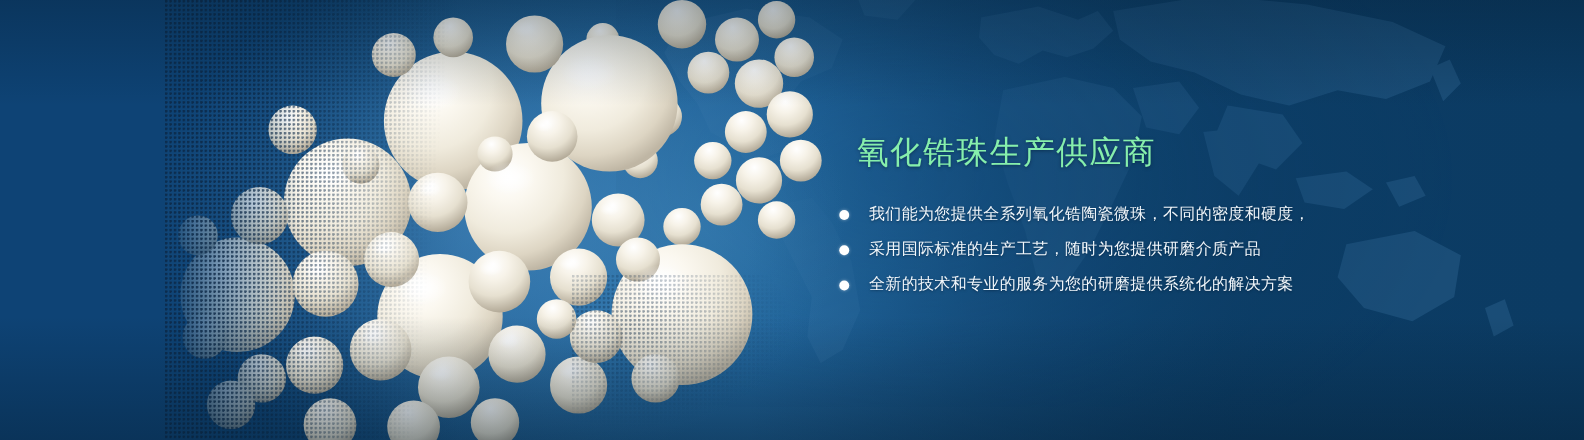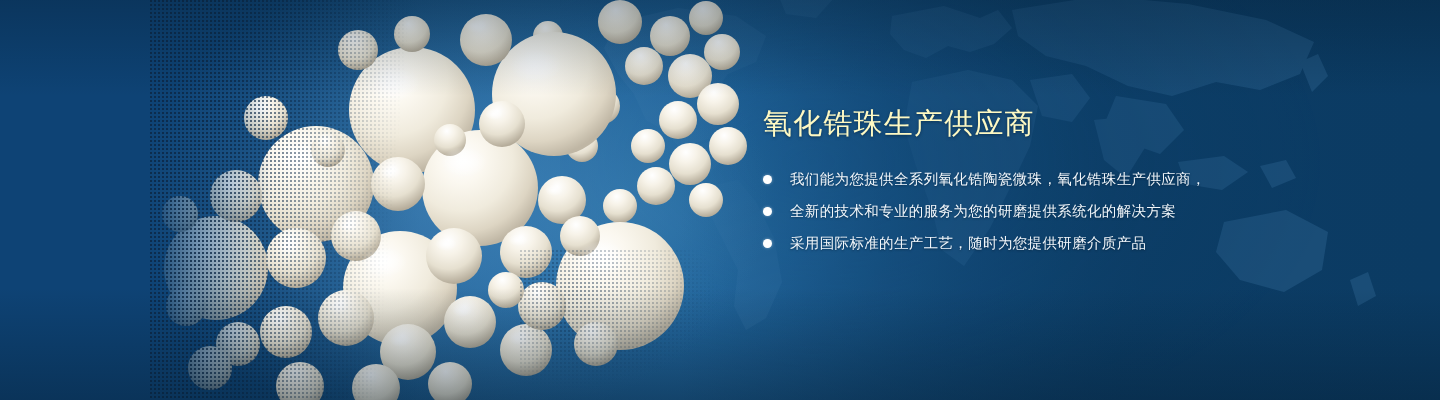--- a/index.html
+++ b/index.html
@@ -106,25 +106,25 @@
   }
 
   
   .copy {
     position: absolute;
     left: 763px;
     top: 104px;
     width: 620px;
   }
   .headline {
-    margin: 0;
+    margin: 16px;
     font-size: 29px;
     line-height: 38px;
     font-weight: 400;
-    color: #fef9c3;
+    color: #86efac;
     letter-spacing: 1.2px;
     text-shadow: 0 1px 3px rgba(2,24,44,.55);
     white-space: nowrap;
   }
   .bullets {
     margin: 26px 0 0 0;
     padding: 0;
     list-style: none;
   }
   .bullet {
@@ -336,29 +336,29 @@
   <div class="bg-vignette"></div>
 
   <div class="copy">
 
     <h1 class="headline">氧化锆珠生产供应商</h1>
 
     <ul class="bullets">
 
       <li class="bullet">
         <span class="dot"></span>
-        <span class="bullet-line">我们能为您提供全系列氧化锆陶瓷微珠，氧化锆珠生产供应商，</span>
+        <span class="bullet-line">我们能为您提供全系列氧化锆陶瓷微珠，不同的密度和硬度，</span>
+      </li>
+
+      <li class="bullet">
+        <span class="dot"></span>
+        <span class="bullet-line">采用国际标准的生产工艺，随时为您提供研磨介质产品</span>
       </li>
 
       <li class="bullet">
         <span class="dot"></span>
         <span class="bullet-line">全新的技术和专业的服务为您的研磨提供系统化的解决方案</span>
       </li>
 
-      <li class="bullet">
-        <span class="dot"></span>
-        <span class="bullet-line">采用国际标准的生产工艺，随时为您提供研磨介质产品</span>
-      </li>
-
     </ul>
   </div>
 
 </div>
 
 </body></html>

